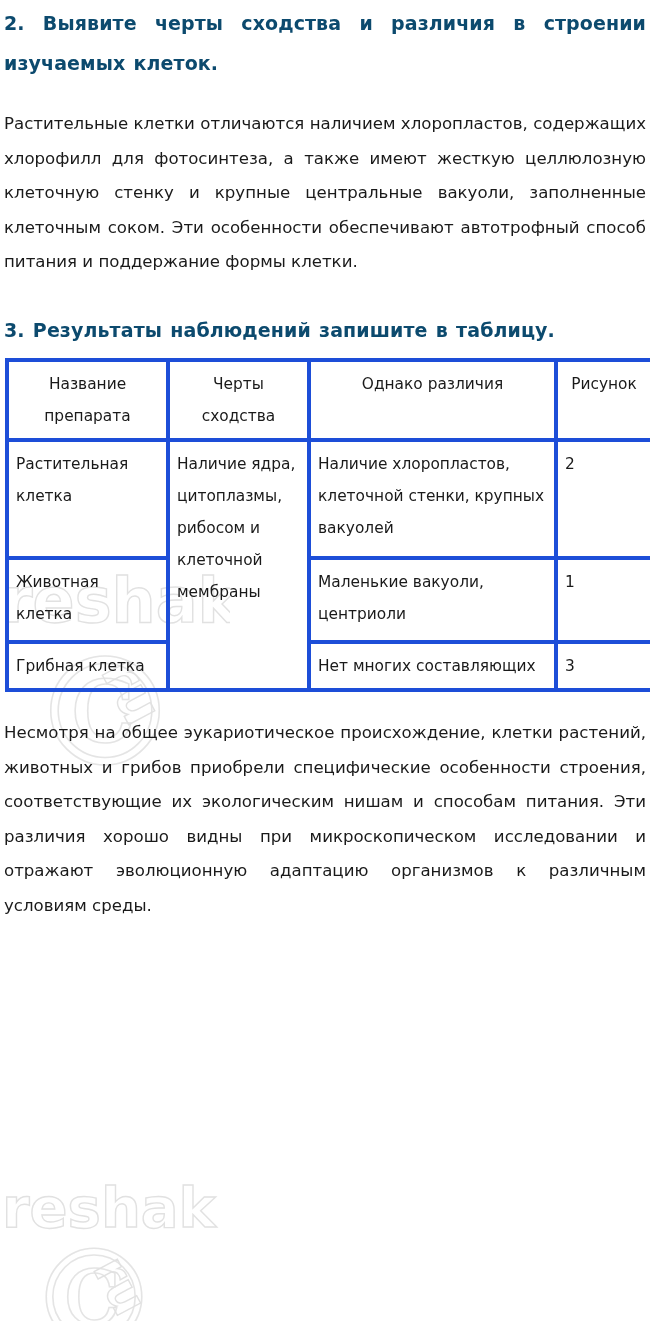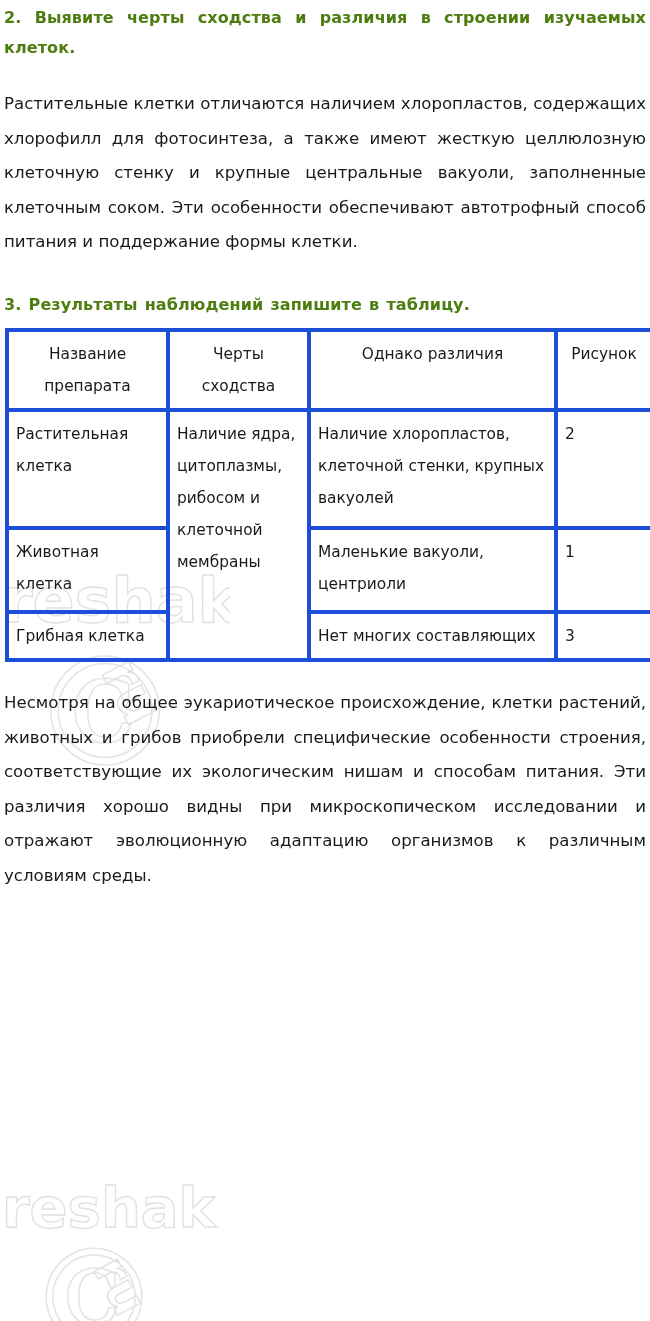--- a/index.html
+++ b/index.html
@@ -50,30 +50,30 @@
     font-family: "DejaVu Serif", "Liberation Serif", serif;
     fill: none;
     stroke: #cfcfcf;
     stroke-width: 1.6;
   }
 
   
   .content { position: relative; z-index: 2; }
 
   h2.heading {
-    font-size: 16px;
+    font-size: 19px;
     font-weight: bold;
-    line-height: 30px;
+    line-height: 40px;
     margin: 0;
     padding: 0 2px 0 2px;
     text-align: justify;
     text-align-last: left;
     letter-spacing: 0.1px;
     word-spacing: 1.5px;
-    color: #4d7c0f;
+    color: #0c4a6e;
   }
   h2.heading.t-first { padding-top: 3px; }
 
   p.para {
     font-size: 16.6px;
     line-height: 34.6px;
     margin: 0;
     padding: 0 2px;
     text-align: justify;
     text-align-last: left;

